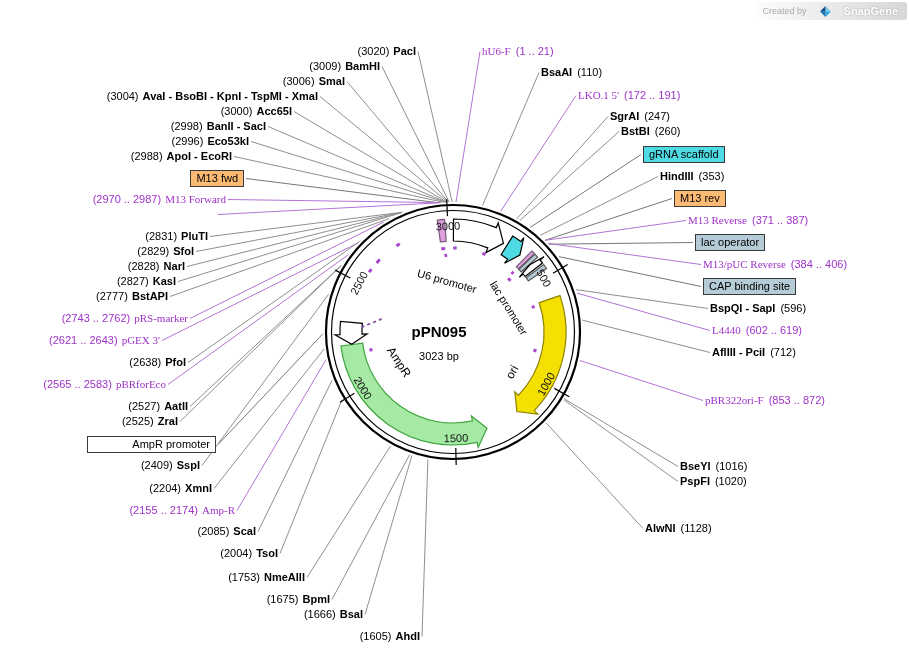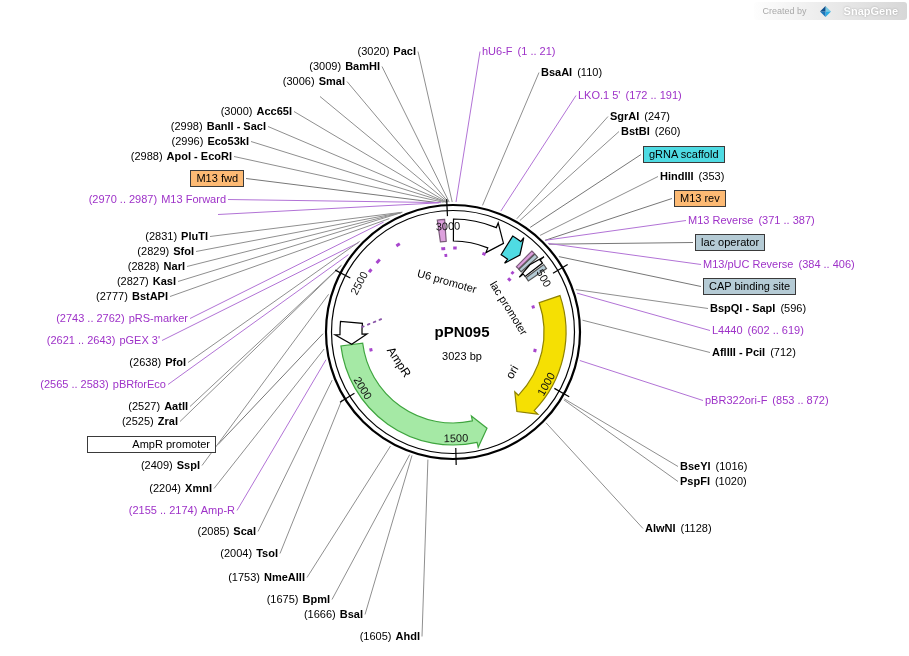--- a/index.html
+++ b/index.html
@@ -3,33 +3,33 @@
 <meta charset="utf-8">
 <style>
   html,body{margin:0;padding:0;background:#fff;}
   #stage{position:relative;width:909px;height:656px;background:#ffffff;overflow:hidden;
          font-family:"Liberation Sans",sans-serif;}
   #map-svg{position:absolute;left:0;top:0;}
   .lbl{position:absolute;font-size:11px;line-height:15px;white-space:nowrap;color:#000;}
   .L{text-align:right;}
   .lbl .nm{font-weight:700;}
   .pri{color:#9E32C8;}
-  .pri .nm{font-weight:400;}
+  .pri .nm{font-weight:400;font-family:Liberation Serif, serif;}
   .R .pos{margin-left:5px;}
   .L .pos{margin-right:1px;}
   .boxlbl{position:absolute;font-size:11px;line-height:13px;padding:1px 5px;border:1px solid #3a3a3a;
           white-space:nowrap;color:#000;}
   .box-plum{background:#fdba74;}
   .box-white{background:#ffffff;padding-left:44px;}
   .box-cyan{background:#4FDBE3;}
   .box-slate{background:#B5CBD5;}
   .tick{position:absolute;font-size:11px;color:#111;white-space:nowrap;}
   .featlbl{position:absolute;font-size:11px;color:#000;white-space:nowrap;}
   .featlbl.big{font-size:12px;}
-  #center-title{position:absolute;left:462px;top:323px;transform:translateX(-50%);text-align:center;}
+  #center-title{position:absolute;left:439px;top:323px;transform:translateX(-50%);text-align:center;}
   #center-title .pname{font-size:15px;font-weight:700;color:#000;}
   #center-title .psize{font-size:11px;color:#000;margin-top:10px;}
   #watermark{position:absolute;right:2px;top:2px;display:flex;align-items:center;gap:13px;
              padding:3px 9px;border-radius:3px;
              background:linear-gradient(90deg,rgba(245,245,245,.15),#d7d7d7);}
   #watermark .created{font-size:9px;color:#a9a9a9;}
   #watermark .brand{font-size:11px;font-weight:700;color:#ffffff;text-shadow:0 0 2px rgba(120,120,120,.6);}
 </style>
 </head>
 <body>
@@ -124,20 +124,21 @@
         <path d="M 396.4 246.0 A 103 103 0 0 1 399.8 243.8" fill="none" stroke="#9E32C8" stroke-width="3" stroke-opacity="0.9"></path>
         <path d="M 441.3 248.8 A 84 84 0 0 1 445.2 248.4" fill="none" stroke="#9E32C8" stroke-width="3" stroke-opacity="0.9"></path>
         <path d="M 444.5 255.5 A 77 77 0 0 1 447.2 255.2" fill="none" stroke="#9E32C8" stroke-width="3" stroke-opacity="0.9"></path>
         <line x1="362" y1="327" x2="384" y2="318" stroke="#8a56a8" stroke-width="1.8" stroke-dasharray="1.8 4.5" stroke-linecap="round"></line>
       </g>
     </svg>
 
   <div class="lbl L" style="right:493px;top:44px"><span class="pos">(3020)</span> <span class="nm">PacI</span></div>
   <div class="lbl L" style="right:529px;top:59px"><span class="pos">(3009)</span> <span class="nm">BamHI</span></div>
   <div class="lbl L" style="right:564px;top:74px"><span class="pos">(3006)</span> <span class="nm">SmaI</span></div>
+  <div class="lbl L" style="right:591px;top:89px"><span class="pos">(3004)</span> <span class="nm">AvaI - BsoBI - KpnI - TspMI - XmaI</span></div>
   <div class="lbl L" style="right:617px;top:104px"><span class="pos">(3000)</span> <span class="nm">Acc65I</span></div>
   <div class="lbl L" style="right:643px;top:119px"><span class="pos">(2998)</span> <span class="nm">BanII - SacI</span></div>
   <div class="lbl L" style="right:660px;top:134px"><span class="pos">(2996)</span> <span class="nm">Eco53kI</span></div>
   <div class="lbl L" style="right:677px;top:149px"><span class="pos">(2988)</span> <span class="nm">ApoI - EcoRI</span></div>
   <div class="boxlbl L box-plum" style="right:665px;top:170px"><span>M13 fwd</span></div>
   <div class="lbl L pri" style="right:683px;top:192px"><span class="pos">(2970 .. 2987)</span> <span class="nm">M13 Forward</span></div>
   <div class="lbl L" style="right:701px;top:229px"><span class="pos">(2831)</span> <span class="nm">PluTI</span></div>
   <div class="lbl L" style="right:715px;top:244px"><span class="pos">(2829)</span> <span class="nm">SfoI</span></div>
   <div class="lbl L" style="right:724px;top:259px"><span class="pos">(2828)</span> <span class="nm">NarI</span></div>
   <div class="lbl L" style="right:733px;top:274px"><span class="pos">(2827)</span> <span class="nm">KasI</span></div>

